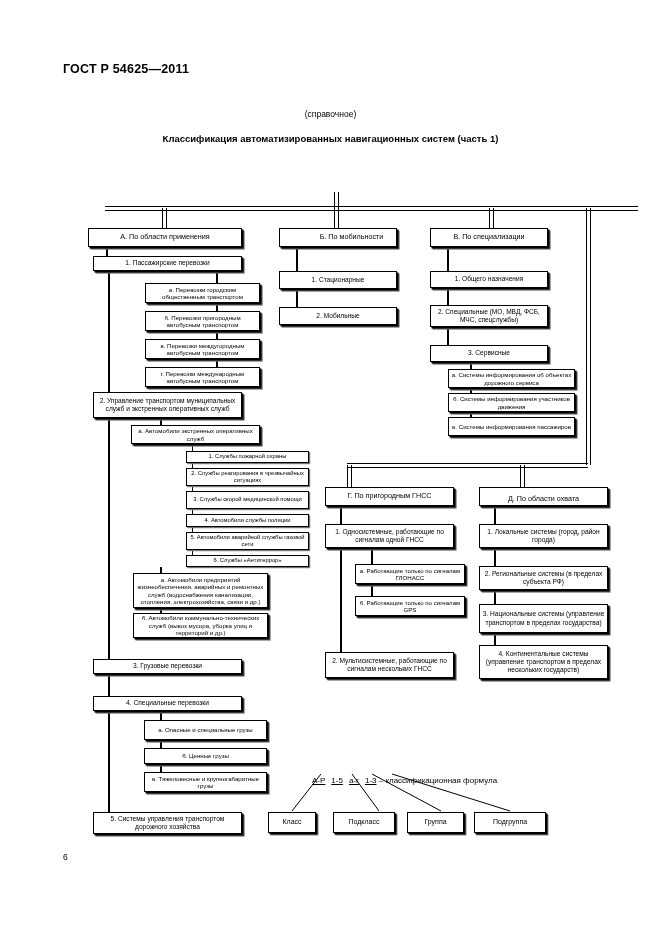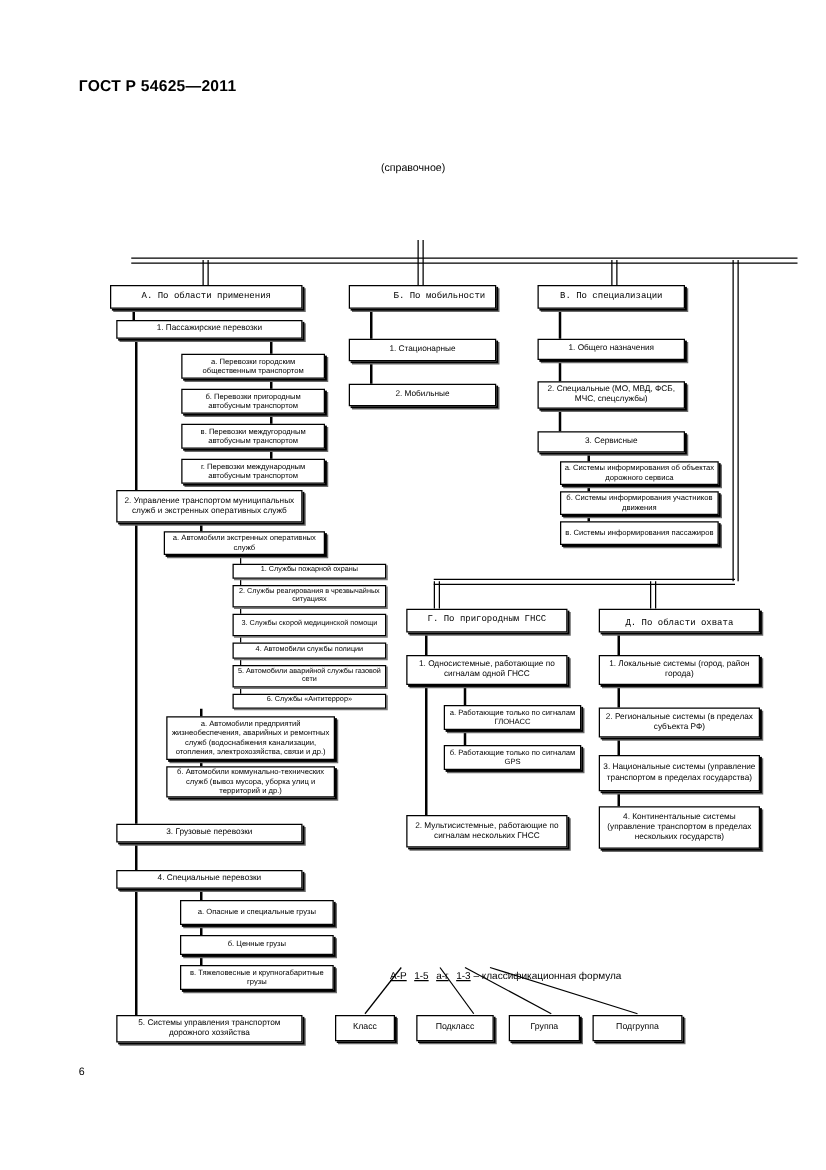--- a/index.html
+++ b/index.html
@@ -27,21 +27,21 @@
   }
   .appx{
     position:absolute;
     width:661px; left:0;
     text-align:center;
     font-size:8.5px;
     font-weight:bold;
     white-space:nowrap;
   }
   .appx.l1{top:95px;}
-  .appx.l2{top:109px; font-weight:normal;margin-top:20px;}
+  .appx.l2{top:109px; font-weight:normal;}
   .maintitle{
     position:absolute;
     width:661px; left:0; top:133px;
     text-align:center;
     font-size:9.5px;
     font-weight:bold;
     white-space:nowrap;
   }
   .pagenum{
     position:absolute;
@@ -71,21 +71,20 @@
   .box.root{
     border:1.6px solid #000;
     font-size:10px;
     font-weight:bold;
     box-shadow:1.6px 1.6px 0 0 #000;
   }
   .box.cls{
     border:1.4px solid #000;
     font-size:7.2px;
     box-shadow:1.5px 1.5px 0 0 #000, 2.6px 2.6px 0 0 #6b6b6b;
-    font-family:Liberation Mono, monospace;
   }
   .box.lvl1{border:1.3px solid #000;font-size:6.6px;}
   .box.lvl2{border:1px solid #000;font-size:6.1px;}
   .box.lvl3{border:1px solid #000;font-size:5.8px;}
   .box.legend{
     border:1.3px solid #000;
     font-size:7px;
     box-shadow:1.4px 1.4px 0 0 #000, 2.4px 2.4px 0 0 #6b6b6b;
   }
 
@@ -110,20 +109,21 @@
   .formula .gap{display:inline-block;width:6px;}
   .leader{position:absolute;z-index:1;}
 </style>
 </head>
 <body>
 
 <div id="page">
 
   <div class="doc-code">ГОСТ Р 54625—2011</div>
   <div class="appx l2">(справочное)</div>
+  <div class="maintitle">Классификация автоматизированных навигационных систем (часть 1)</div>
   <div class="pagenum">6</div>
 
 
   <div class="bus v" style="left:334px;top:192px;height:16px;"></div>
   <div class="bus h" style="left:105px;top:206px;width:533px;"></div>
 
   <div class="bus v" style="left:162px;top:208px;height:20px;"></div>
   <div class="bus v" style="left:334px;top:208px;height:20px;"></div>
   <div class="bus v" style="left:489px;top:208px;height:20px;"></div>
 

